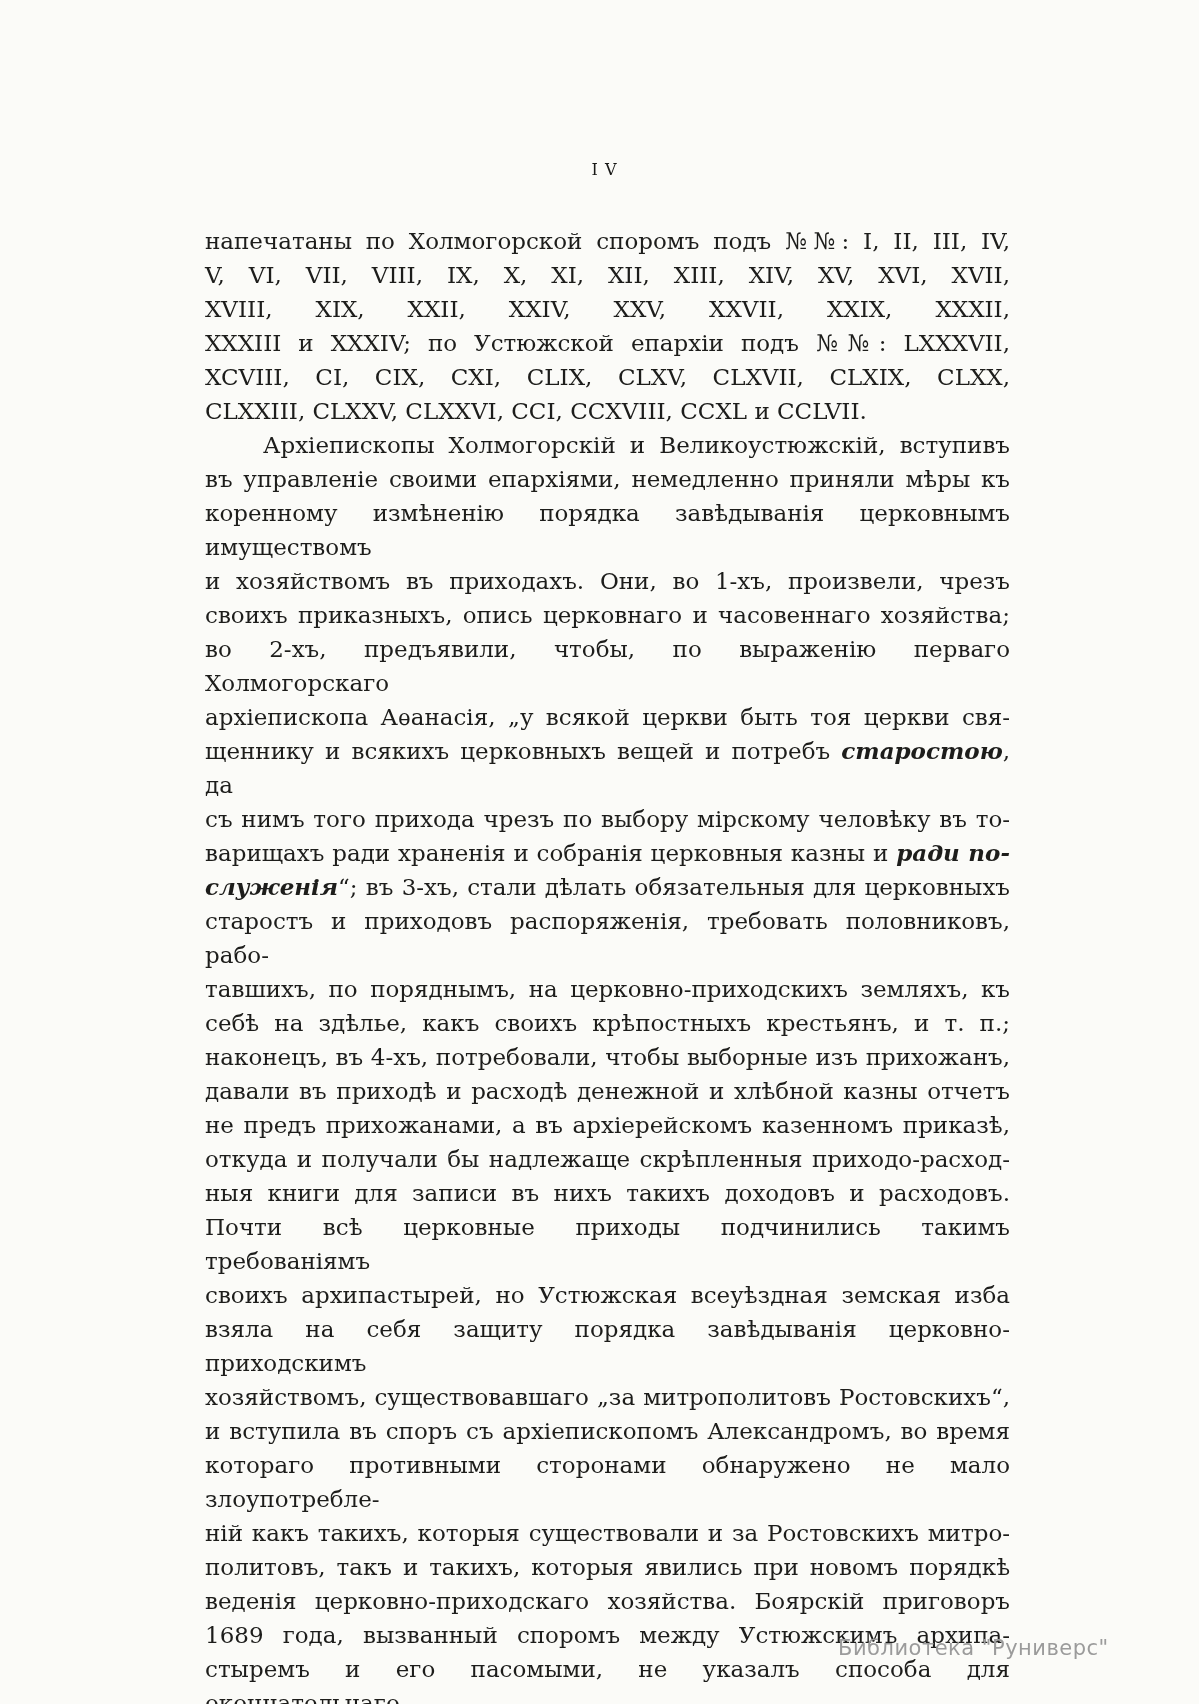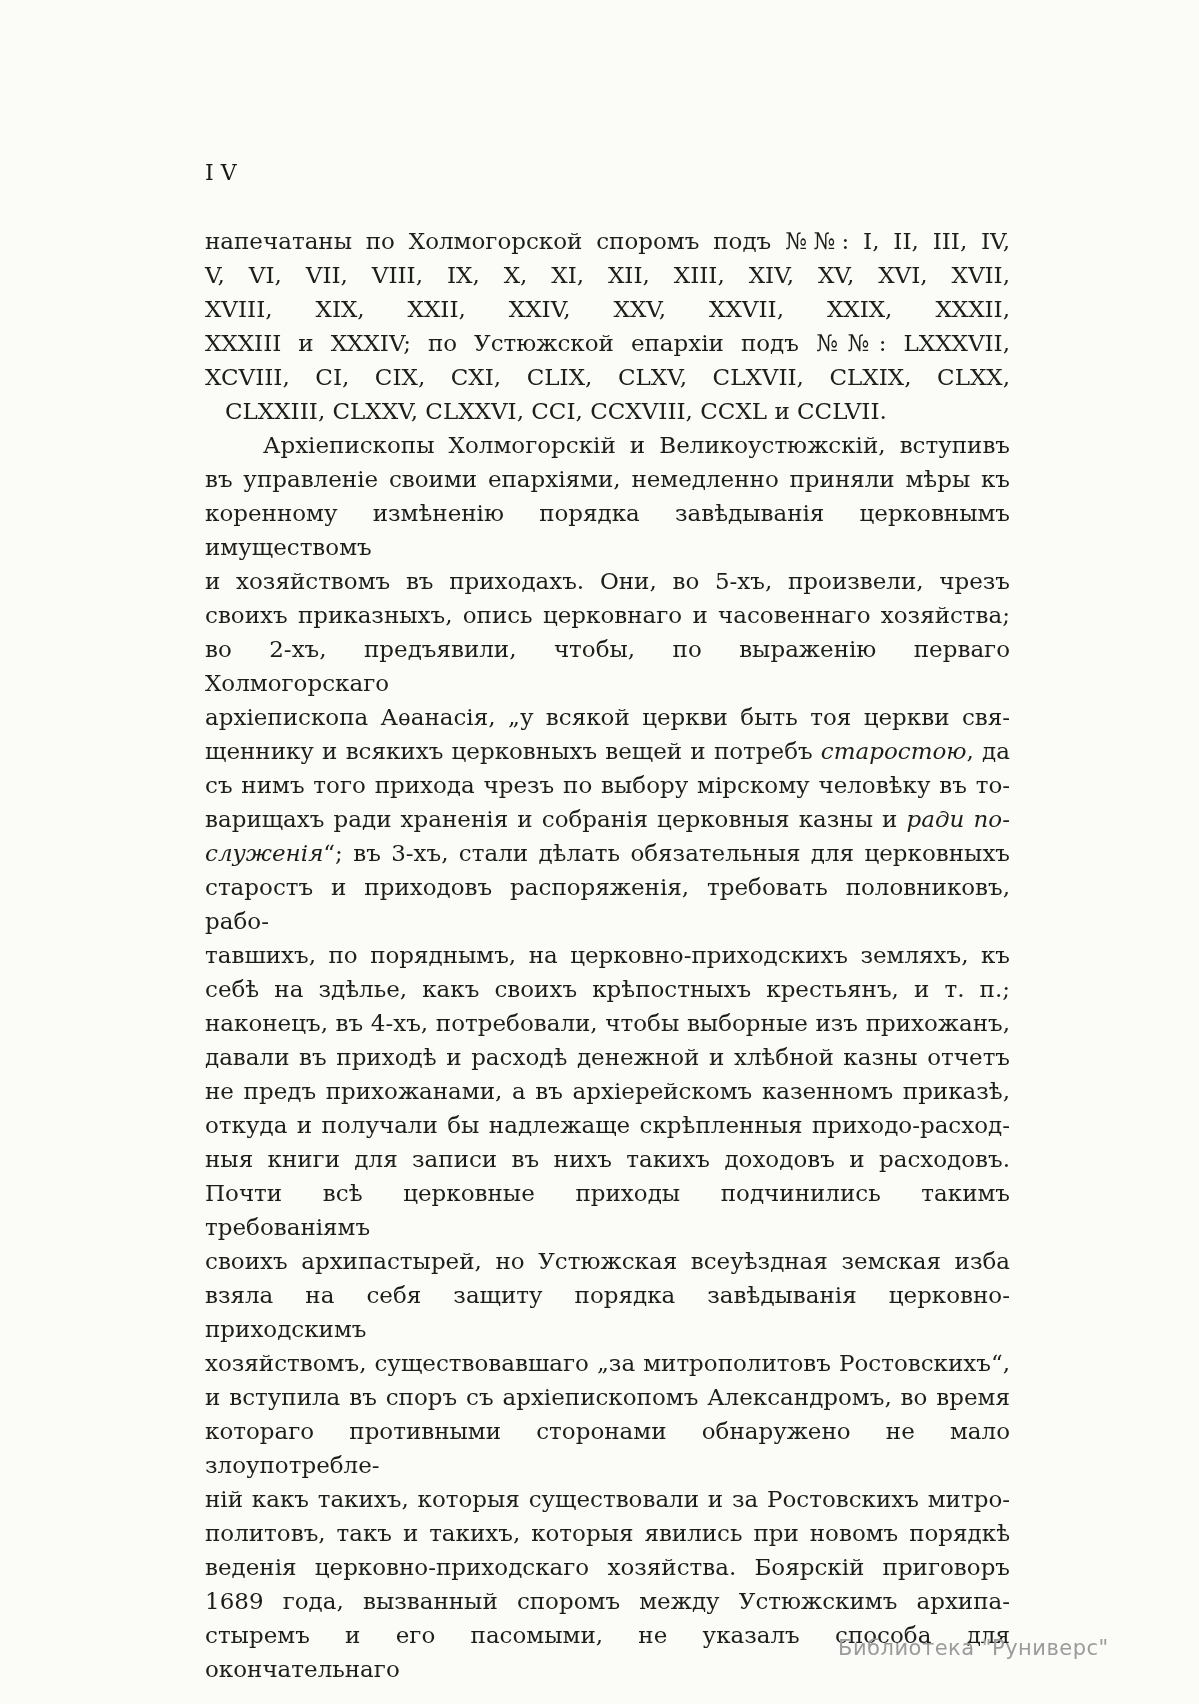--- a/index.html
+++ b/index.html
@@ -17,22 +17,22 @@
   }
   .page {
     position: absolute;
     inset: 0;
   }
   .page-number {
     position: absolute;
     top: 160px;
     left: 205px;
     width: 805px;
-    text-align: left;
-    font-size: 22px;
+    text-align: center;
+    font-size: 16px;
     letter-spacing: 7px;
     color: #181816;
   }
   .text-block {
     position: absolute;
     top: 224px;
     left: 205px;
     width: 805px;
     font-size: 23px;
     line-height: 34px;
@@ -41,27 +41,27 @@
   .paragraph {
     margin: 0;
   }
   .line {
     text-align: justify;
     text-align-last: justify;
     white-space: normal;
   }
   .line.natural {
     text-align-last: left;
-    margin-left: 20px;
   }
   .line.indent {
     text-indent: 58px;
   }
   .italic {
     font-style: italic;
+    font-weight: bold;
   }
   .watermark {
     position: absolute;
     top: 1636px;
     left: 838px;
     font-family: "DejaVu Sans", sans-serif;
     font-size: 21px;
     color: #9b9b9b;
     letter-spacing: 0.5px;
   }
@@ -78,21 +78,21 @@
         <div class="line"><span>V, VI, VII, VIII, IX, X, XI, XII, XIII, XIV, XV, XVI, XVII,</span></div>
         <div class="line"><span>XVIII, XIX, XXII, XXIV, XXV, XXVII, XXIX, XXXII,</span></div>
         <div class="line"><span>XXXIII и XXXIV; по Устюжской епархіи подъ №№: LXXXVII,</span></div>
         <div class="line"><span>XCVIII, CI, CIX, CXI, CLIX, CLXV, CLXVII, CLXIX, CLXX,</span></div>
         <div class="line natural"><span>CLXXIII, CLXXV, CLXXVI, CCI, CCXVIII, CCXL и CCLVII.</span></div>
       </div>
       <div class="paragraph">
         <div class="line indent"><span>Архіепископы Холмогорскій и Великоустюжскій, вступивъ</span></div>
         <div class="line"><span>въ управленіе своими епархіями, немедленно приняли мѣры къ</span></div>
         <div class="line"><span>коренному измѣненію порядка завѣдыванія церковнымъ имуществомъ</span></div>
-        <div class="line"><span>и хозяйствомъ въ приходахъ. Они, во 5-хъ, произвели, чрезъ</span></div>
+        <div class="line"><span>и хозяйствомъ въ приходахъ. Они, во 1-хъ, произвели, чрезъ</span></div>
         <div class="line"><span>своихъ приказныхъ, опись церковнаго и часовеннаго хозяйства;</span></div>
         <div class="line"><span>во 2-хъ, предъявили, чтобы, по выраженію перваго Холмогорскаго</span></div>
         <div class="line"><span>архіепископа Аѳанасія, „у всякой церкви быть тоя церкви свя-</span></div>
         <div class="line"><span>щеннику и всякихъ церковныхъ вещей и потребъ </span><span class="italic">старостою</span><span>, да</span></div>
         <div class="line"><span>съ нимъ того прихода чрезъ по выбору мірскому человѣку въ то-</span></div>
         <div class="line"><span>варищахъ ради храненія и собранія церковныя казны и </span><span class="italic">ради по-</span></div>
         <div class="line"><span class="italic">служенія</span><span>“; въ 3-хъ, стали дѣлать обязательныя для церковныхъ</span></div>
         <div class="line"><span>старостъ и приходовъ распоряженія, требовать половниковъ, рабо-</span></div>
         <div class="line"><span>тавшихъ, по поряднымъ, на церковно-приходскихъ земляхъ, къ</span></div>
         <div class="line"><span>себѣ на здѣлье, какъ своихъ крѣпостныхъ крестьянъ, и т. п.;</span></div>

